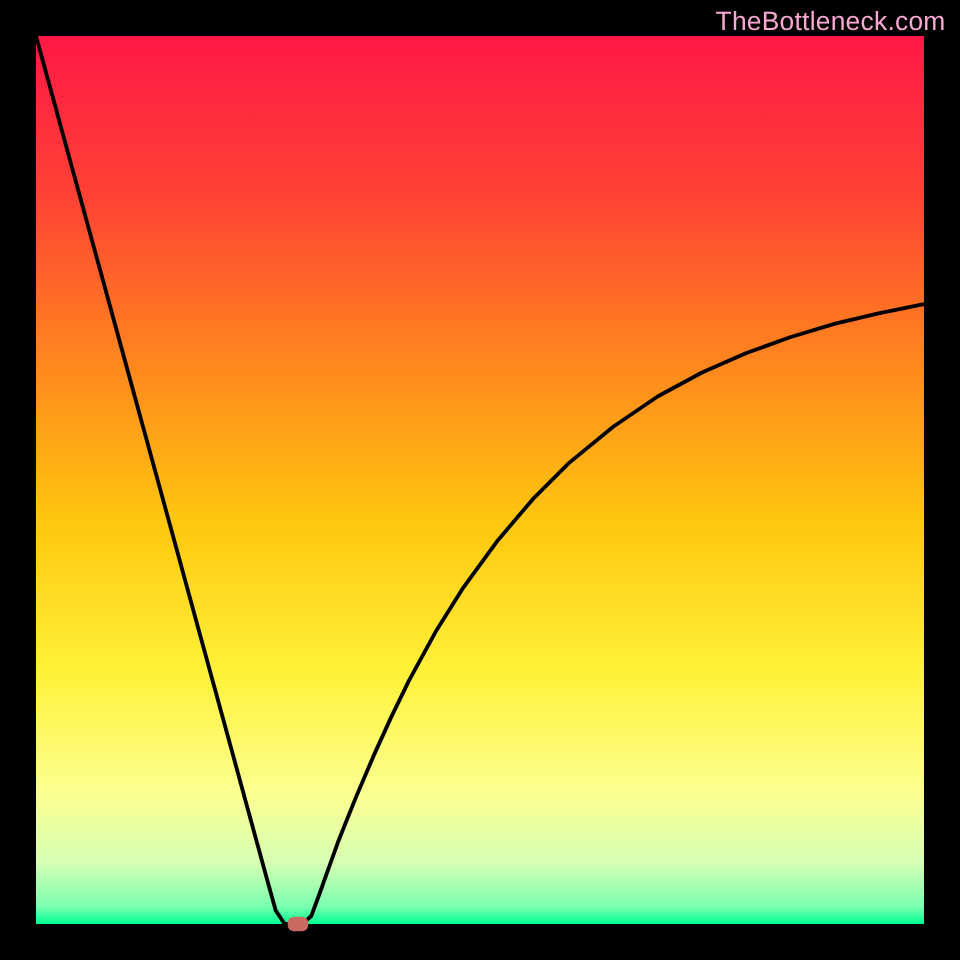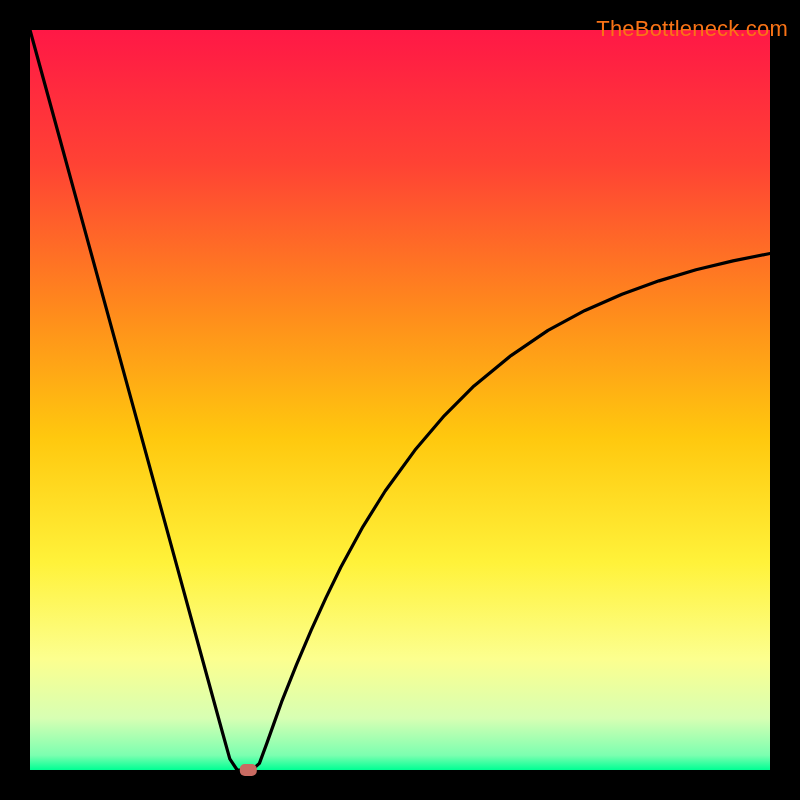--- a/index.html
+++ b/index.html
@@ -12,23 +12,23 @@
     overflow: hidden;
   }
   .frame {
     position: relative;
     width: 800px;
     height: 800px;
     background: #000;
   }
   .watermark {
     position: absolute;
-    top: 16px;
+    top: 5px;
     right: 12px;
-    color: #f97316;
+    color: #f9a8d4;
     font-size: 22px;
     font-weight: 500;
     letter-spacing: 0.2px;
     z-index: 10;
     user-select: none;
     text-align: right;
   }
   svg.plot {
     position: absolute;
     left: 0;

